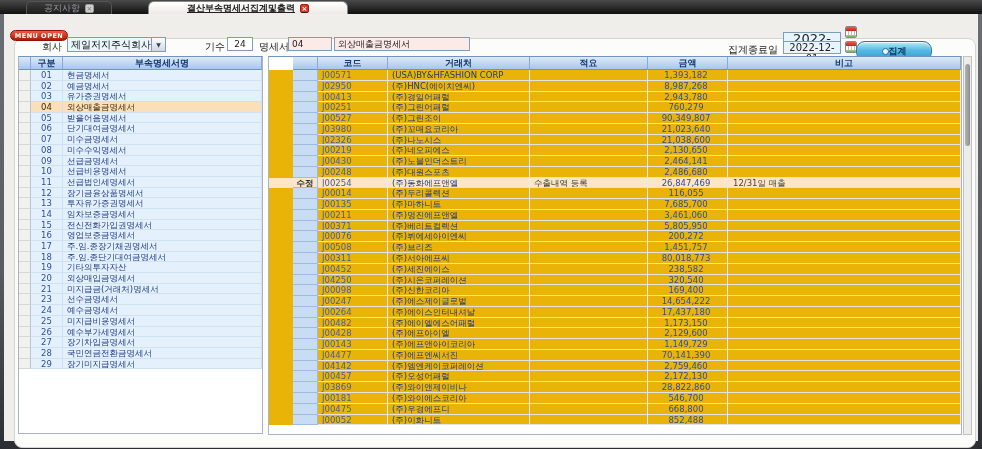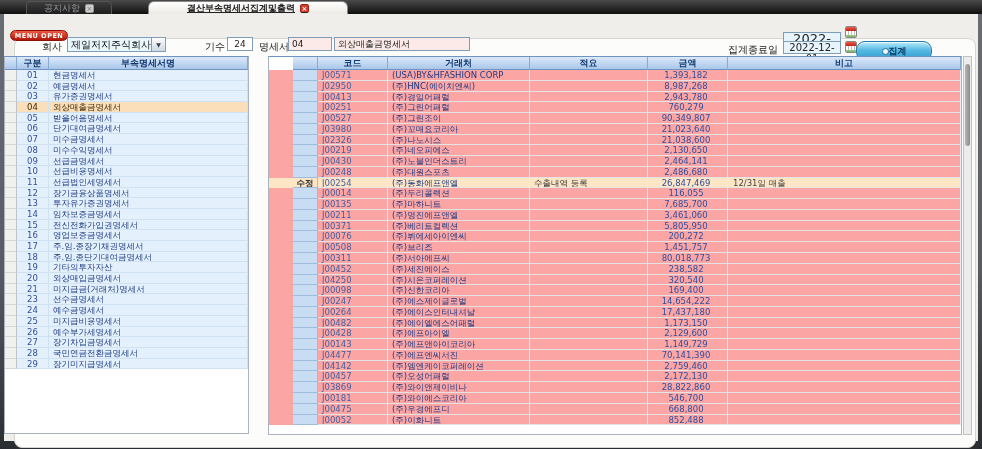--- a/index.html
+++ b/index.html
@@ -55,37 +55,37 @@
              display:flex; align-items:center; justify-content:center; 
              font-size:9px; font-weight:bold; color:#083a63; cursor:pointer;
              box-shadow: inset 0 1px 1px rgba(255,255,255,.8); }
   .btn-agg .dot { width:7px; height:7px; border-radius:50%; background:#f4fbff;
                   border:1px solid #1d6d9e; }
   
   .grid-head { display:grid; height:13px; font-size:9px; font-weight:bold; color:#12386e; }
   .grid-head > div { background:linear-gradient(#dce9f9,#a9c7ea);
                      border-right:1px solid #87a9d2; border-bottom:1px solid #6f94c2;
                      text-align:center; line-height:13px; overflow:hidden; }
-  .ltable { position:absolute; left:4px; top:56px; width:245px; height:378px;
+  .ltable { position:absolute; left:18px; top:56px; width:245px; height:378px;
             background:#fff; border:1px solid #a9b4c0; border-top-color:#6f94c2; }
   .ltable .grid-head, .lrow { grid-template-columns:12px 32px 1fr; }
   .lrow { display:grid; height:10.7px; background:#e4f1fd; cursor:pointer; }
   .lrow > div { border-bottom:1px solid #cfe2f3; border-right:1px solid #cfe2f3;
                 font-size:8.5px; line-height:10px; overflow:hidden; white-space:nowrap; }
   .lrow .sel { background:#f1f1ee; border-right:1px solid #bcc3ca; border-bottom-color:#d6d6d2; }
   .lrow .code { text-align:center; color:#2d4f9e; }
   .lrow .name { padding-left:4px; color:#1d3a80; }
   .lrow.selected { background:#fbdfba; }
   .lrow.selected .code, .lrow.selected .name { color:#3c2a00; }
   .rtable { position:absolute; left:268px; top:56px; width:694px; height:379px;
             background:#fff; border:1px solid #a9b4c0; border-top-color:#6f94c2;
             overflow:hidden; }
   .rtable .grid-head, .rrow { grid-template-columns:25px 70px 142px 118px 80px 1fr;padding-left:24px; }
   .rbody { height:366px; overflow:hidden; }
-  .rrow { display:grid; height:10.77px; background:#fca5a5; cursor:pointer; }
+  .rrow { display:grid; height:10.77px; background:#eab308; cursor:pointer; }
   .rrow > div { border-bottom:1px solid #e3e3e3; border-right:1px solid #e8ecf2;
                 font-size:8.5px; line-height:10px; overflow:hidden; white-space:nowrap; }
   .rrow .sel { background:#c8dcf4; border-right:1px solid #9fbcdf; border-bottom:1px solid #9fbcdf;
                text-align:center; color:#333; }
   .rrow .code { padding-left:4px; color:#44609f; }
   .rrow .client { padding-left:4px; color:#1d3a80; }
   .rrow .desc { padding-left:4px; color:#333; }
   .rrow .amount { text-align:center; padding-right:3px; color:#2d4f9e; }
   .rrow .note { padding-left:5px; color:#444; }
   .rrow.hl { background:#fce6c6; }

